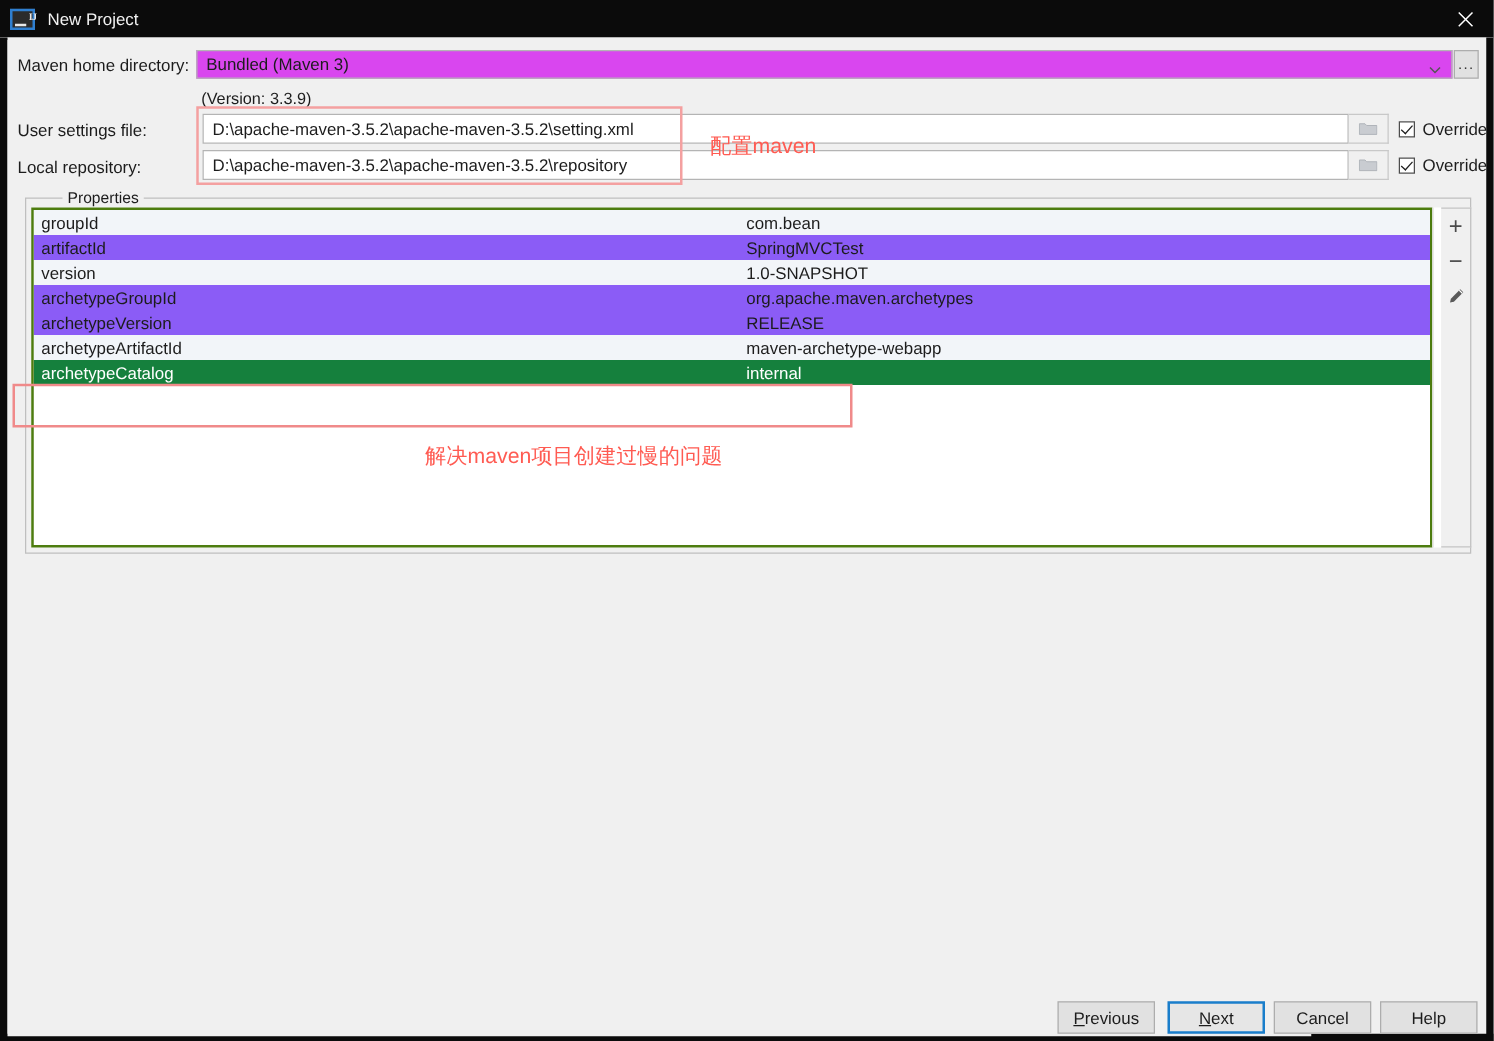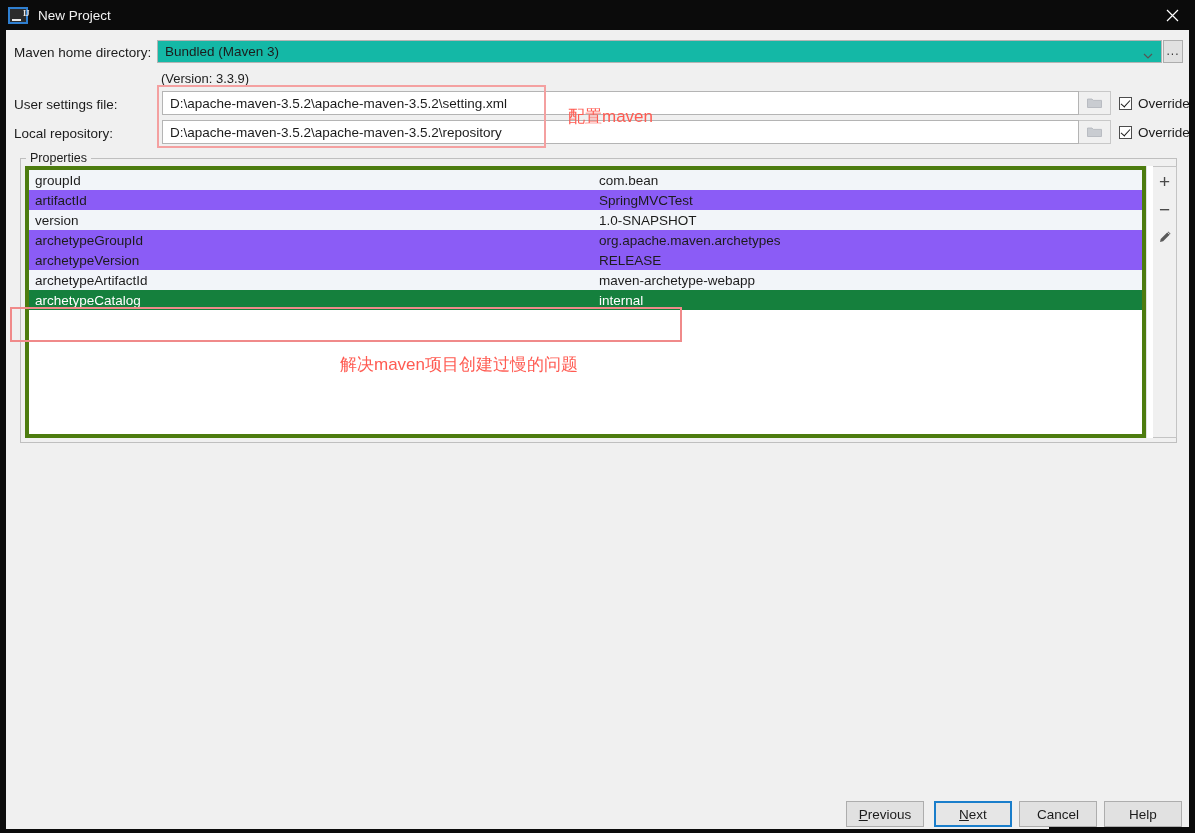--- a/index.html
+++ b/index.html
@@ -98,21 +98,21 @@
   }
   .version-note {
     position: absolute;
     font-size: 13px;
     color: #1c1c1c;
     white-space: nowrap;
   }
 
   .combo {
     position: absolute;
-    background: #14b8a6;
+    background: #d946ef;
     border: 1px solid #b4b4b4;
     display: flex;
     align-items: center;
     padding-left: 7px;
     font-size: 13.5px;
     color: #1c1c1c;
   }
   .combo .chev {
     position: absolute;
     right: 9px; top: 50%;
@@ -186,26 +186,27 @@
     position: absolute;
     border: 1px solid #bfbfbf;
   }
   .groupbox-title {
     position: absolute;
     background: #f0f0f0;
     padding: 0 4px;
     font-size: 12.5px;
     color: #1c1c1c;
     white-space: nowrap;
+    margin-left: 24px;
   }
 
   .table-area {
     position: absolute;
     background: #ffffff;
-    border: 4px solid #4d7c0f;
+    border: 2px solid #4d7c0f;
     overflow: hidden;
   }
   .table-rows { position: absolute; left: 0; top: 0; right: 0; }
   .trow {
     position: relative;
     height: 20px;
     display: flex;
     align-items: center;
     font-size: 13.5px;
     color: #1c1c1c;

